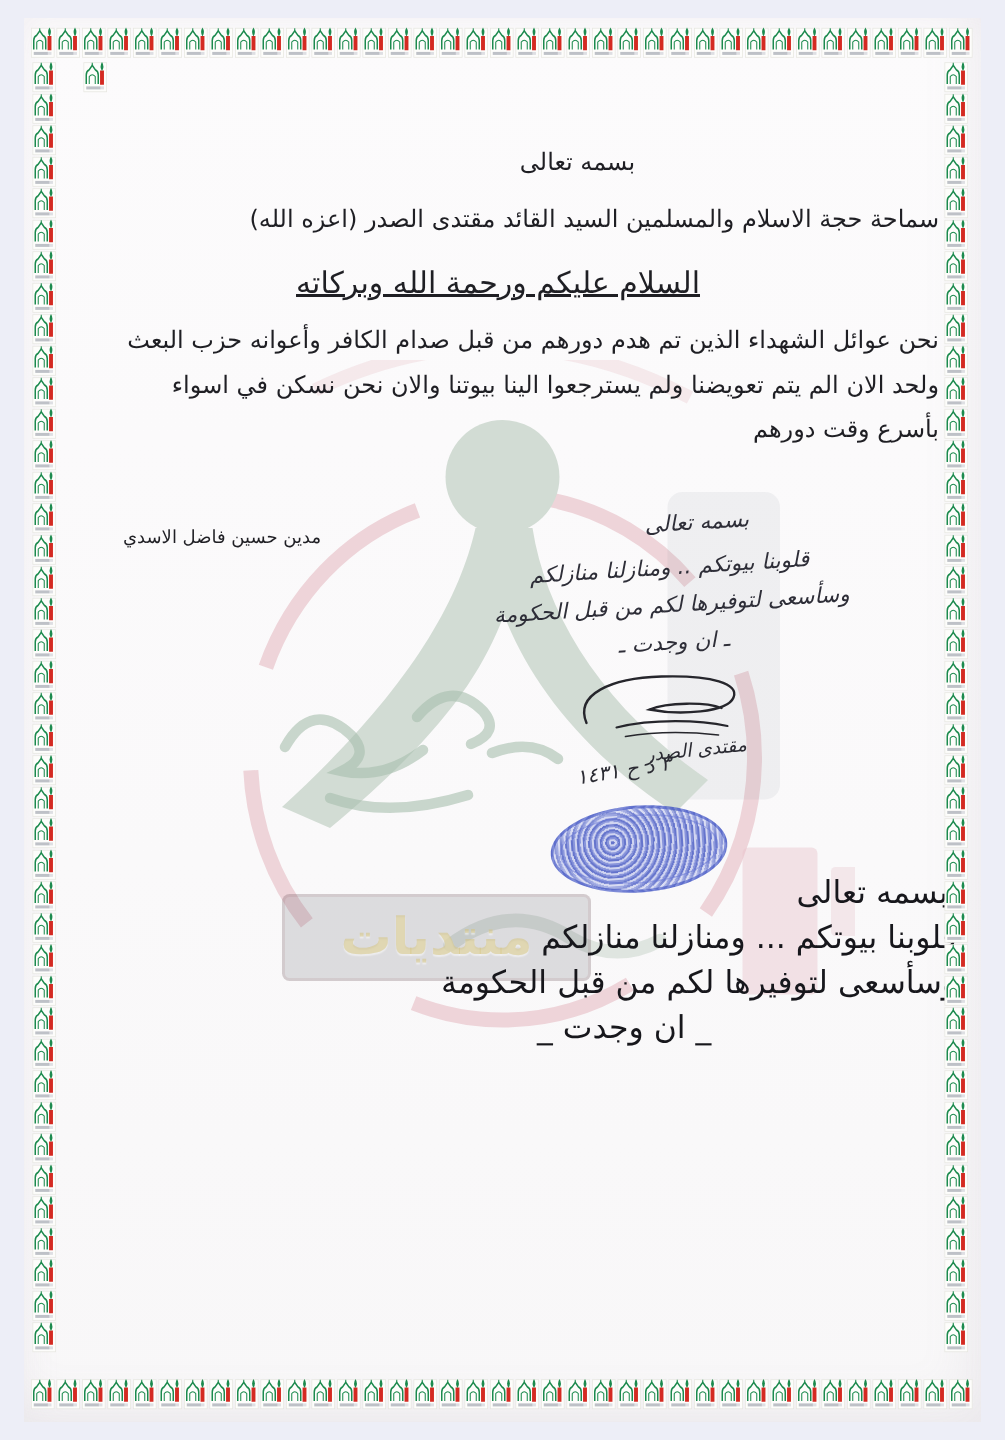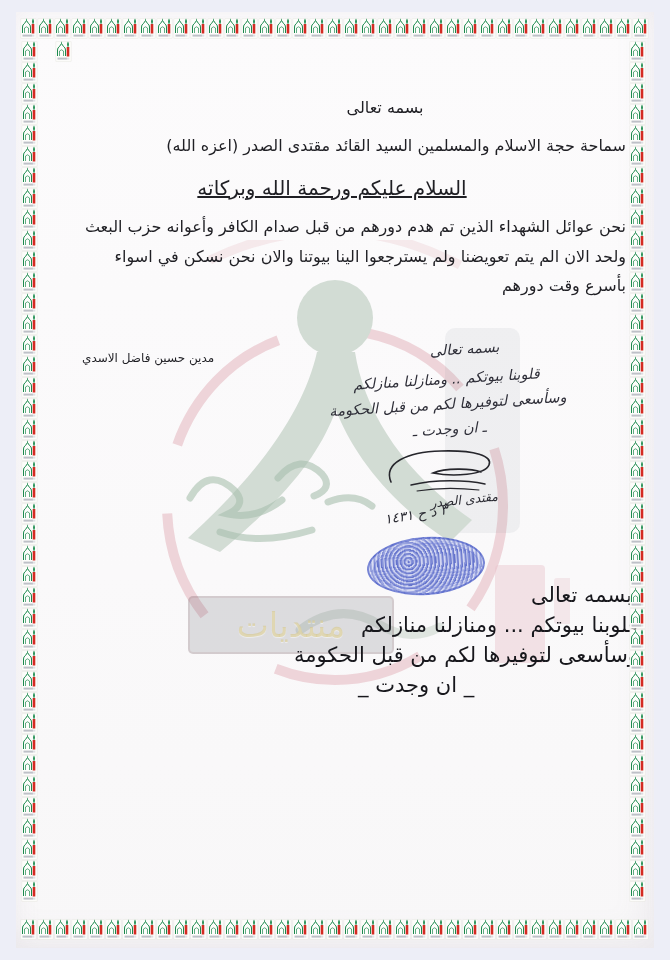--- a/index.html
+++ b/index.html
@@ -28,21 +28,21 @@
   .watermark-svg{position:absolute;left:150px;top:240px;z-index:1;pointer-events:none;}
   .wm-box{
     position:absolute;left:188px;top:596px;width:202px;height:54px;
     background:rgba(70,70,82,.16);
     border:2px solid rgba(150,90,90,.12);
     border-radius:5px;
     display:flex;align-items:center;justify-content:center;
     z-index:1;
   }
   .wm-box span{
-    font-size:34px;font-weight:normal;color:rgba(214,196,130,.55);
+    font-size:34px;font-weight:bold;color:rgba(214,196,130,.55);
     text-shadow:0 1px 1px rgba(255,255,255,.5);
   }
   
   .printed{position:absolute;direction:rtl;color:#1f1f24;z-index:2;}
   .basmala-top{left:300px;top:98px;width:170px;text-align:center;font-size:16px;}
   .salutation{right:44px;left:38px;top:136px;font-size:16px;}
   .greeting{right:44px;left:38px;top:176px;text-align:center;font-size:20px;text-decoration:underline;}
   .body-par{right:44px;left:54px;top:212px;text-align:right;font-size:16px;line-height:29.5px;}
   .body-par div{white-space:nowrap;}
   .sender{left:82px;top:351px;font-size:12px;}

